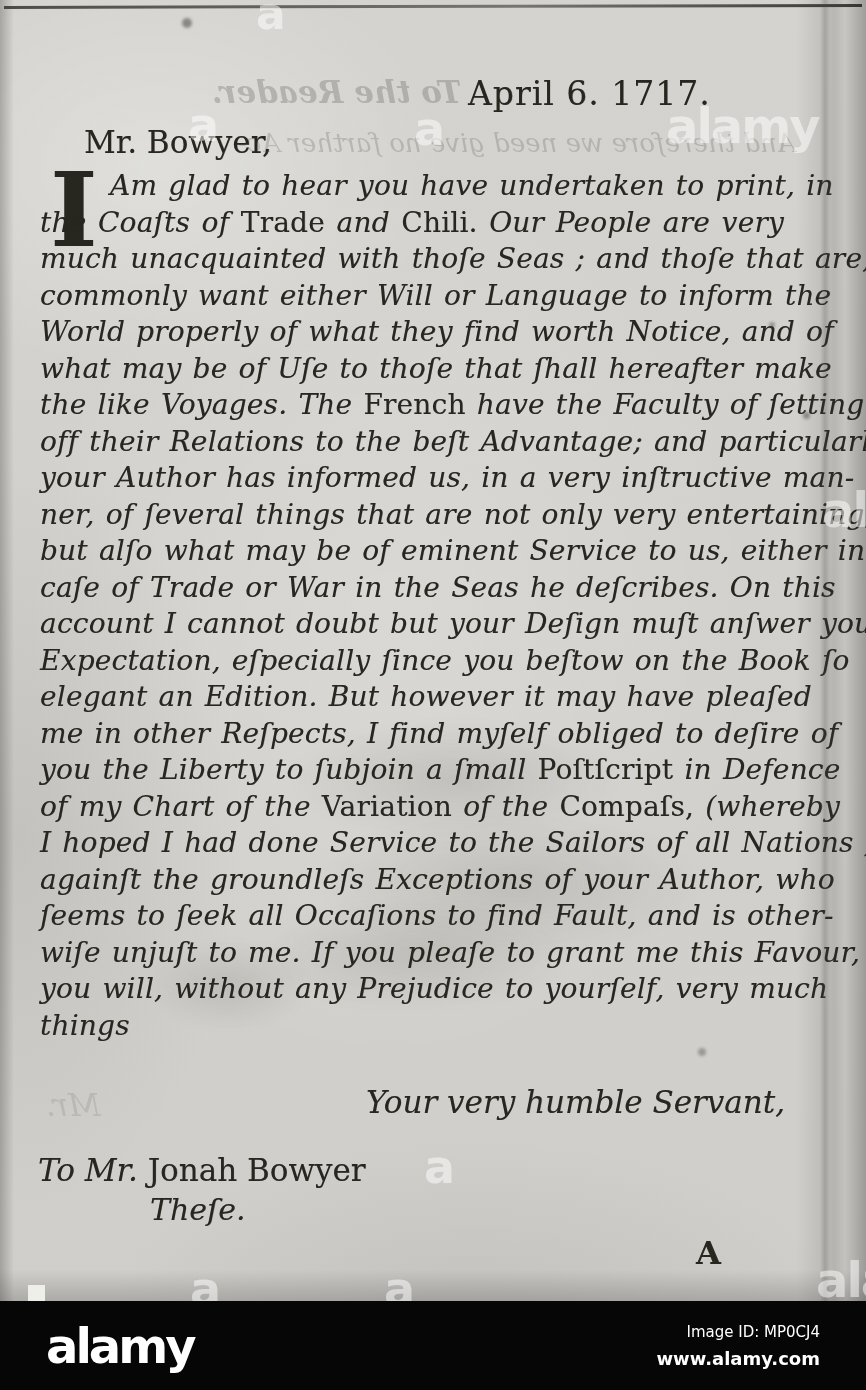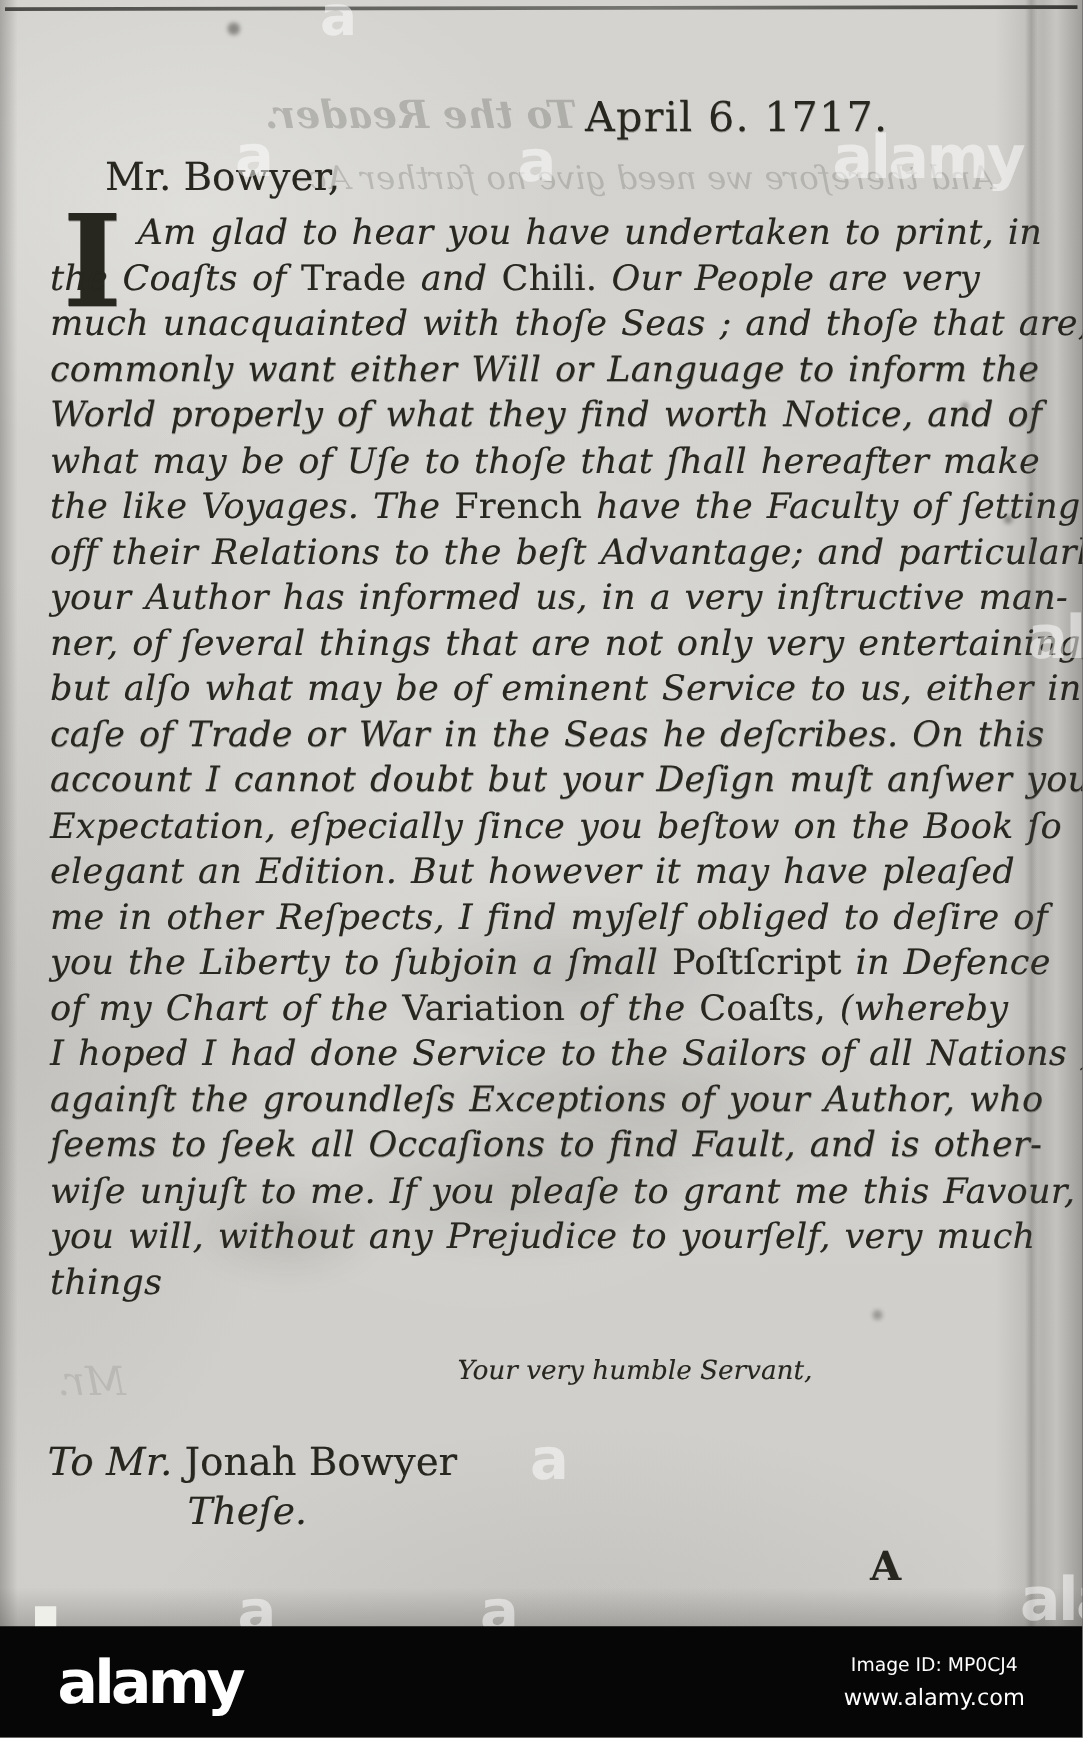--- a/index.html
+++ b/index.html
@@ -39,36 +39,36 @@
   .salutation{position:absolute;left:84px;top:124px;font-size:31px;z-index:2;}
   .dropcap{position:absolute;left:50px;top:164px;font-size:102px;line-height:.92;
     font-weight:bold;z-index:2;}
   .body-lines{position:absolute;left:40px;top:168px;width:744px;z-index:2;}
   .bline{font-size:28px;line-height:36.5px;white-space:nowrap;text-align:justify;
     text-align-last:justify;word-spacing:2px;letter-spacing:.2px;}
   .bline.indent{padding-left:70px;}
   .bline.noj{text-align-last:left;}
   .ital{font-style:italic;}
   .rom{font-style:normal;}
-  .closing{position:absolute;left:366px;top:1084px;font-size:21px;z-index:2;}
+  .closing{position:absolute;left:366px;top:1084px;font-size:31px;z-index:2;}
   .addr1{position:absolute;left:38px;top:1152px;font-size:31px;z-index:2;}
   .addr2{position:absolute;left:150px;top:1192px;font-size:30px;z-index:2;}
   .sig{position:absolute;left:542px;top:1158px;font-size:33px;letter-spacing:1px;z-index:2;}
   .catchword{position:absolute;left:696px;top:1234px;font-size:32px;font-weight:bold;z-index:2;}
   
   .wm{position:absolute;z-index:5;color:rgba(255,255,255,.5);font-weight:bold;
     font-family:"DejaVu Sans",sans-serif;letter-spacing:-2px;white-space:nowrap;}
   
   .footer{position:absolute;left:0;top:1301px;width:866px;height:89px;background:#060606;
     z-index:10;display:flex;align-items:center;justify-content:space-between;
     padding:0 46px;box-sizing:border-box;font-family:"DejaVu Sans",sans-serif;}
   .footer-logo{color:#fff;font-size:48px;font-weight:bold;letter-spacing:-3px;line-height:1;}
-  .footer-right{text-align:center;color:#fff;}
+  .footer-right{text-align:right;color:#fff;}
   .footer-id{font-size:15px;margin-bottom:7px;}
-  .footer-url{font-size:18px;font-weight:normal;}
+  .footer-url{font-size:18px;font-weight:bold;}
 </style>
 </head>
 <body>
 
 <div class="stage">
   <div class="paper"></div>
 
   <div class="ghost" style="left:212px;top:74px;font-size:31px;font-weight:bold;opacity:.30;">To the Reader.</div>
   <div class="ghost" style="left:238px;top:128px;font-size:26px;opacity:.26;">And therefore we need give no farther Ac-</div>
   <div class="ghost" style="left:46px;top:1086px;font-size:32px;opacity:.16;">Mr.</div>
@@ -92,21 +92,21 @@
       <div class="bline ink"><span class="ital">off their Relations to the beſt Advantage; and particularly</span></div>
       <div class="bline ink"><span class="ital">your Author has informed us, in a very inſtructive man-</span></div>
       <div class="bline ink"><span class="ital">ner, of ſeveral things that are not only very entertaining,</span></div>
       <div class="bline ink"><span class="ital">but alſo what may be of eminent Service to us, either in</span></div>
       <div class="bline ink"><span class="ital">caſe of Trade or War in the Seas he deſcribes.  On this</span></div>
       <div class="bline ink"><span class="ital">account I cannot doubt but your Deſign muſt anſwer your</span></div>
       <div class="bline ink"><span class="ital">Expectation, eſpecially ſince you beſtow on the Book ſo</span></div>
       <div class="bline ink"><span class="ital">elegant an Edition.  But however it may have pleaſed</span></div>
       <div class="bline ink"><span class="ital">me in other Reſpects, I find myſelf obliged to deſire of</span></div>
       <div class="bline ink"><span class="ital">you the Liberty to ſubjoin a ſmall </span><span class="rom">Poſtſcript </span><span class="ital">in Defence</span></div>
-      <div class="bline ink"><span class="ital">of my Chart of the </span><span class="rom">Variation </span><span class="ital">of the </span><span class="rom">Coaſts, </span><span class="ital">(whereby</span></div>
+      <div class="bline ink"><span class="ital">of my Chart of the </span><span class="rom">Variation </span><span class="ital">of the </span><span class="rom">Compaſs, </span><span class="ital">(whereby</span></div>
       <div class="bline ink"><span class="ital">I hoped I had done Service to the Sailors of all Nations )</span></div>
       <div class="bline ink"><span class="ital">againſt the groundleſs Exceptions of your Author, who</span></div>
       <div class="bline ink"><span class="ital">ſeems to ſeek all Occaſions to find Fault, and is other-</span></div>
       <div class="bline ink"><span class="ital">wiſe unjuſt to me.  If you pleaſe to grant me this Favour,</span></div>
       <div class="bline ink"><span class="ital">you will, without any Prejudice to yourſelf, very much</span></div>
       <div class="bline ink noj"><span class="ital">things</span></div>
     </div>
   <div class="closing ink"><span class="ital">Your very humble Servant,</span></div>
   <div class="addr1 ink"><span class="ital">To Mr. </span><span class="rom">Jonah Bowyer</span></div>
   <div class="addr2 ink"><span class="ital">Theſe.</span></div>

